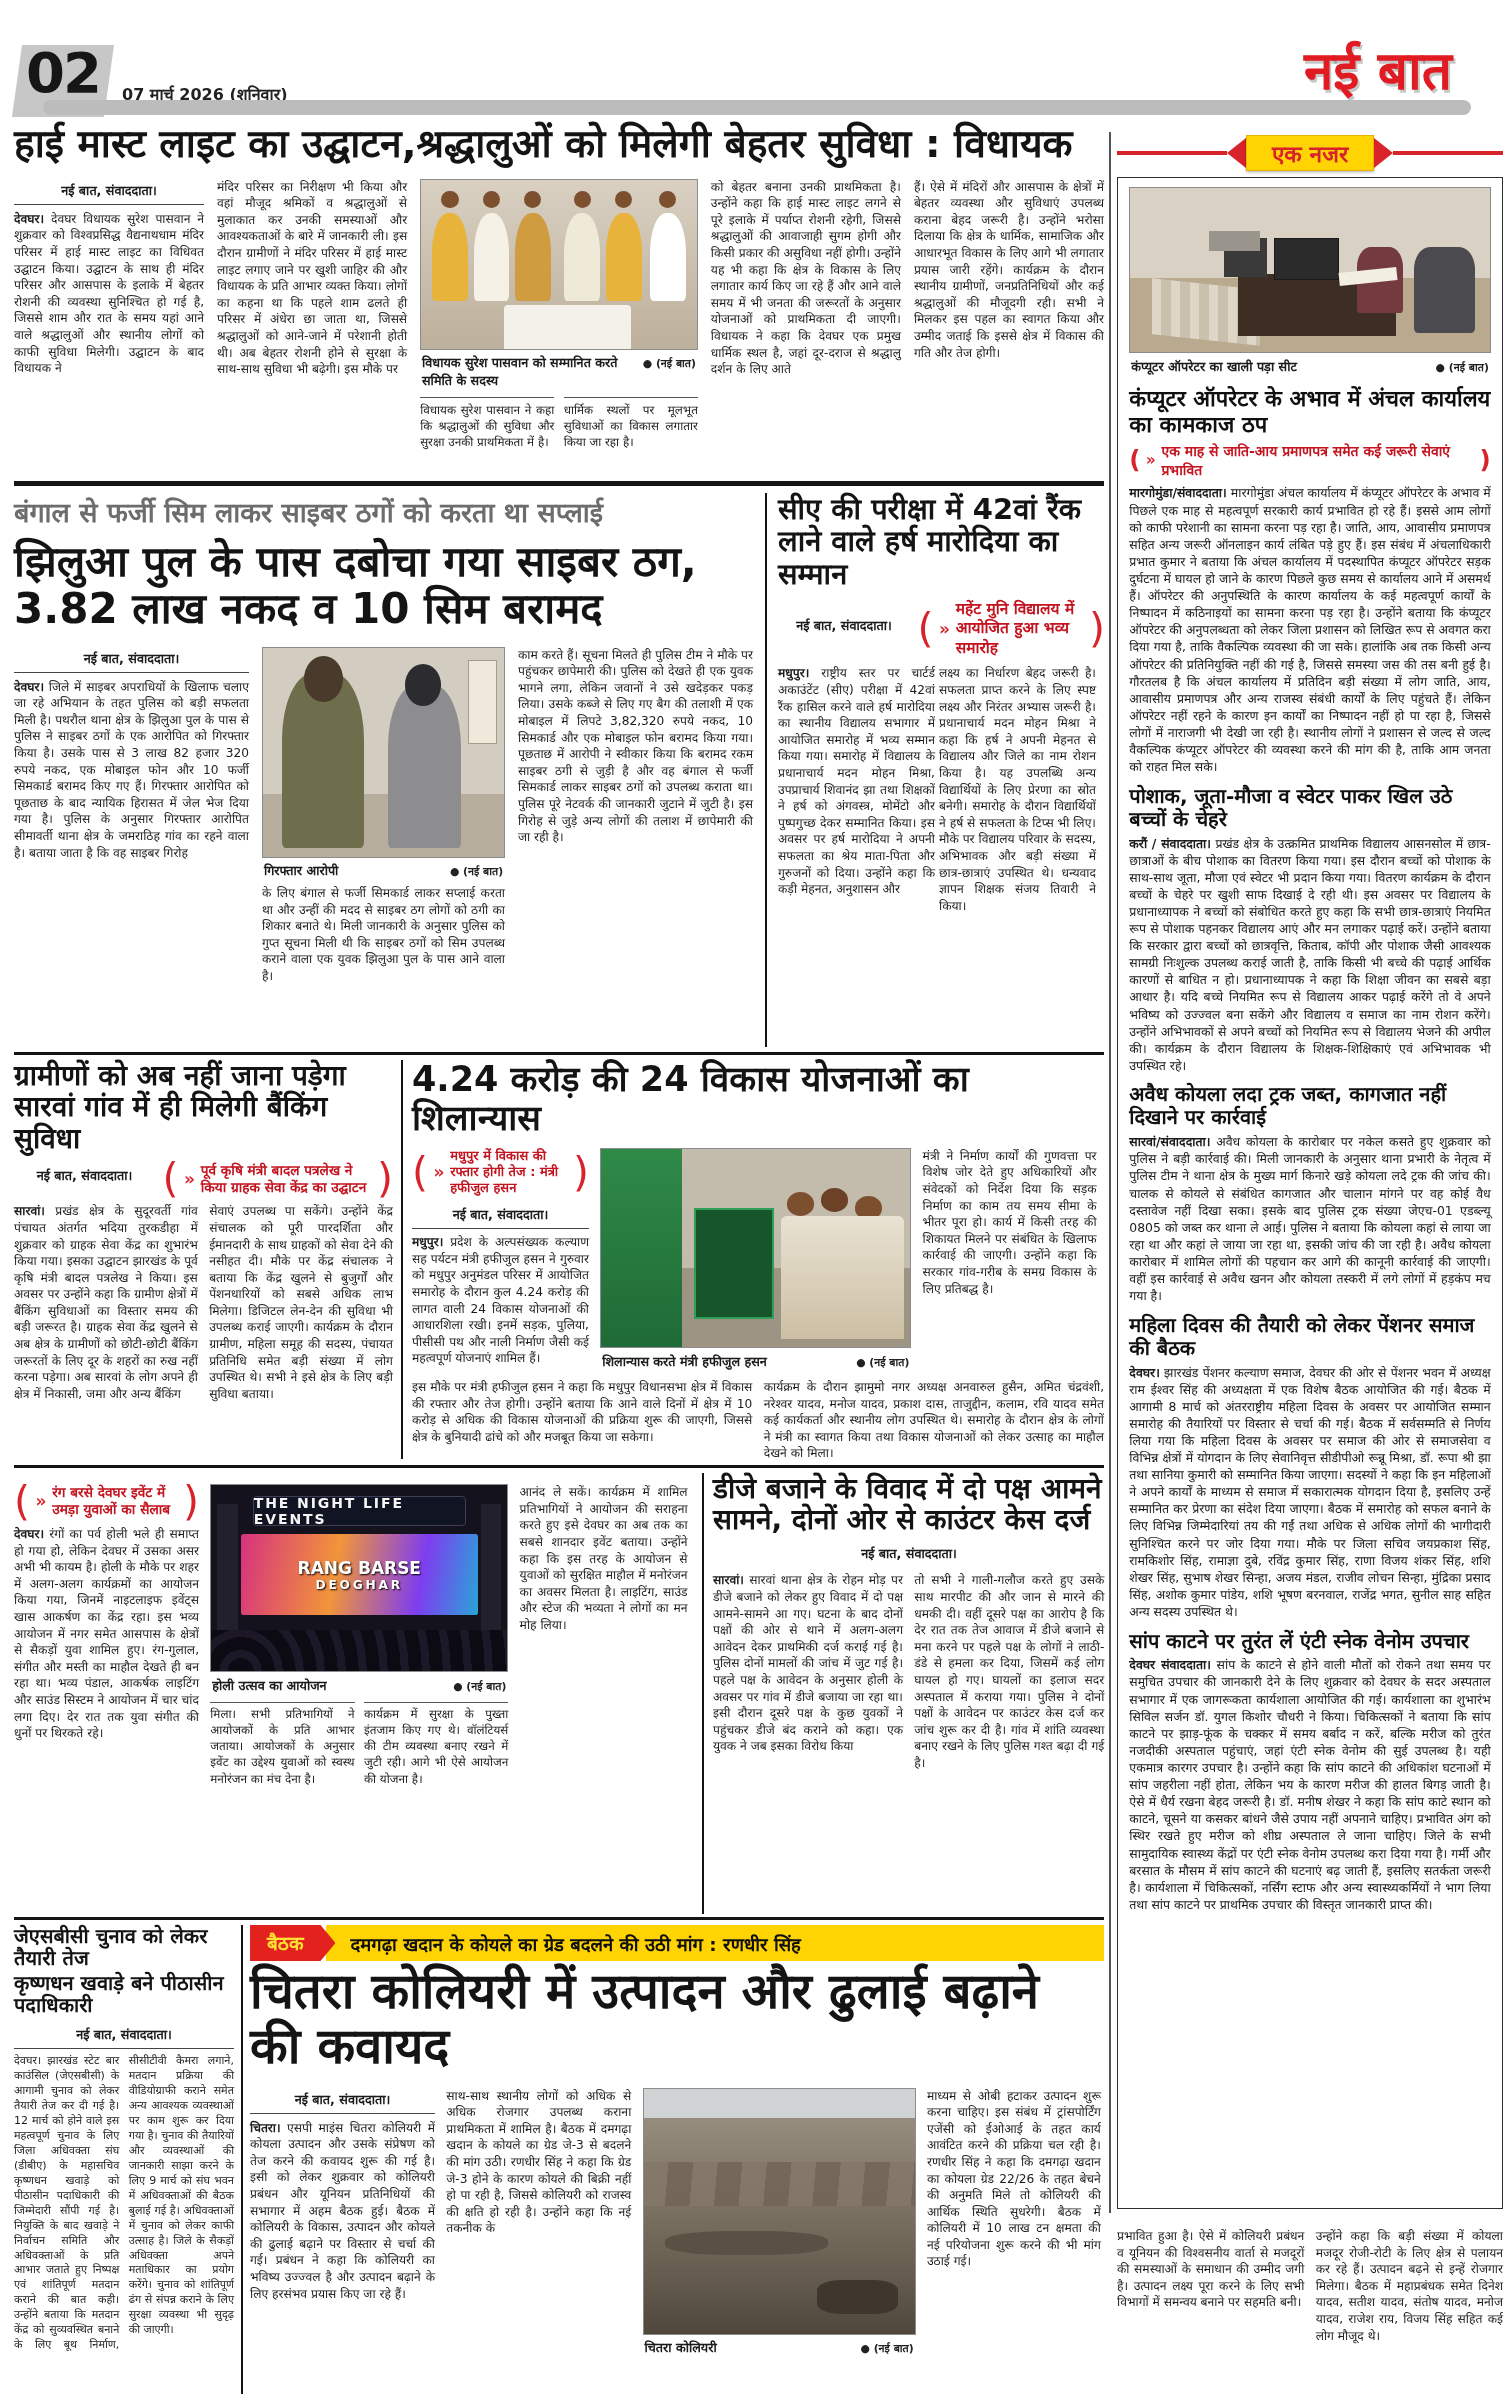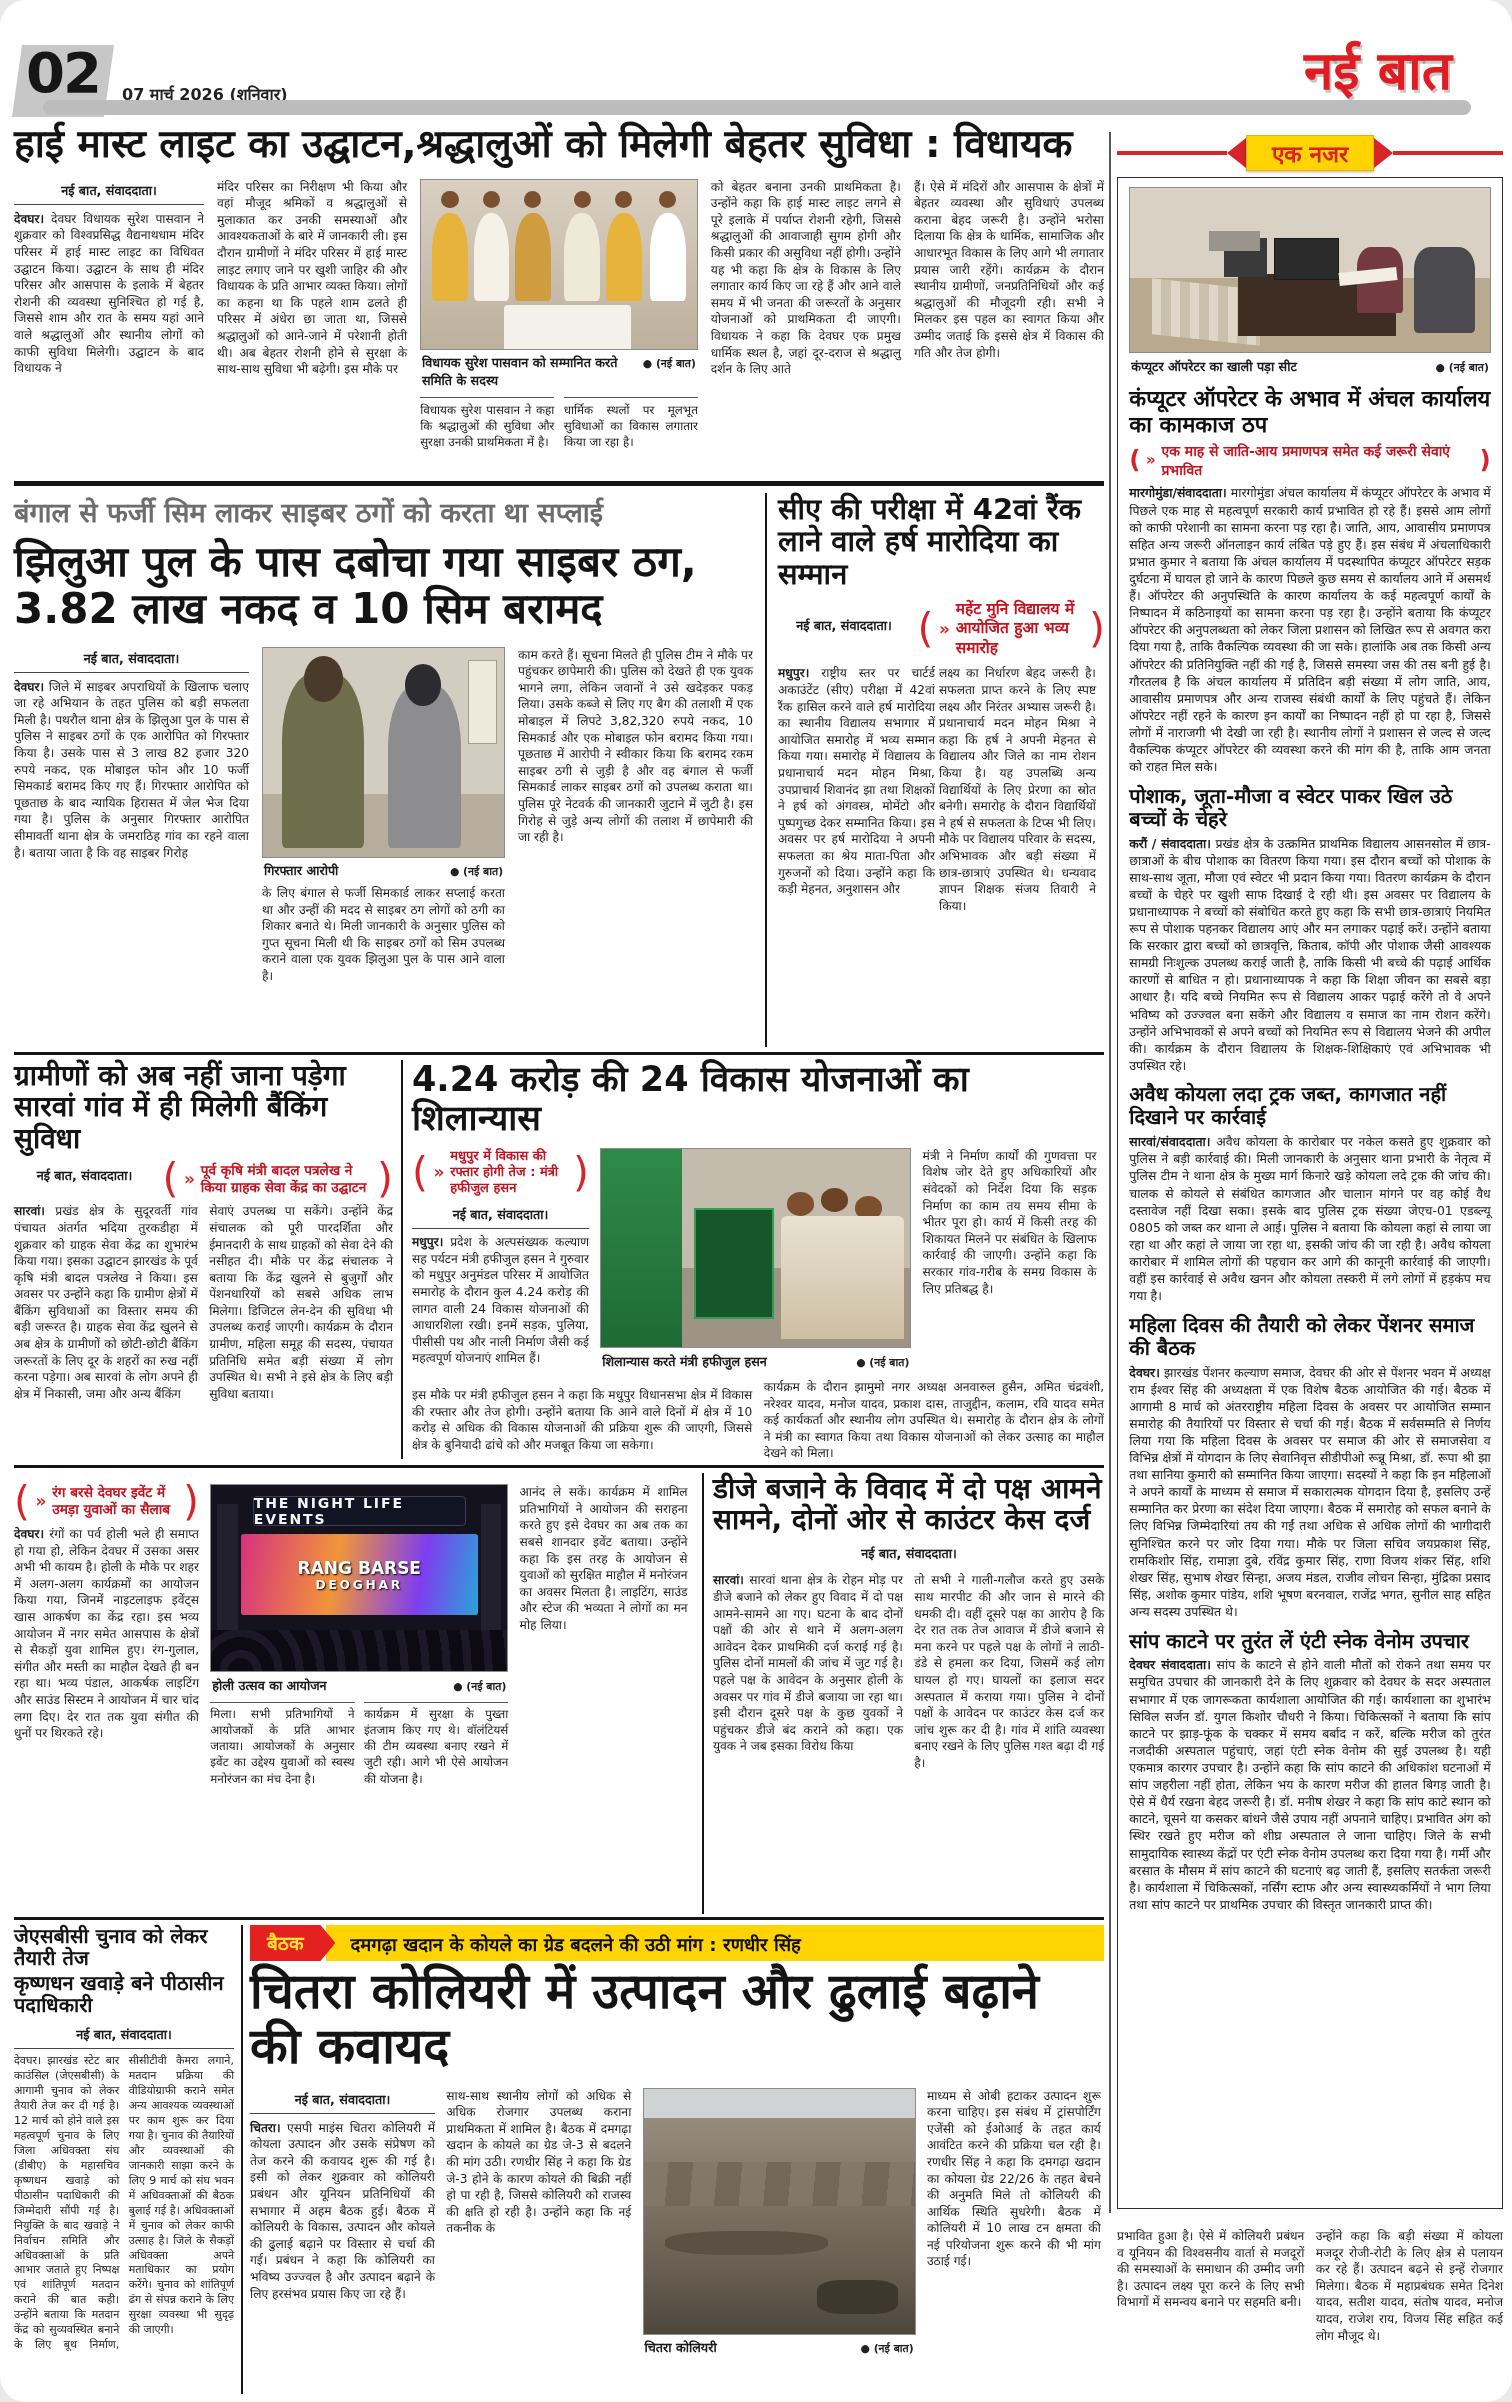--- a/index.html
+++ b/index.html
@@ -1,17 +1,17 @@
 <!DOCTYPE html>
 <html style="font-size:15px"><head>
 <meta charset="utf-8">
 <style>
   * { margin:0; padding:0; box-sizing:border-box; }
   html,body { background:#e9e9e9; font-family:"DejaVu Sans","Liberation Sans",sans-serif; }
-  #paper { position:relative; width:1512px; height:2402px; background:#ffffff; margin:0 auto; overflow:hidden; color:#1b1b1b;border-radius:26px; }
+  #paper { position:relative; width:1512px; height:2402px; background:#ffffff; margin:0 auto; overflow:hidden; color:#1b1b1b; }
 
   
   .pgnum-bg { position:absolute; left:17px; top:45px; width:92px; height:72px; background:#c7c7c7; transform:skewX(-8deg); }
   .pgnum { position:absolute; left:26px; top:40px; font-size:56px; font-weight:800; color:#161616; letter-spacing:-1.9px; }
   .hdr-date { position:absolute; left:122px; top:83px; font-size:16px; font-weight:700; color:#222; }
   .hdr-section { position:absolute; left:0; right:0; top:38px; text-align:center; font-size:43px; font-weight:800; color:#e01b22; text-shadow:1.9px 1.9px 0 rgba(0,0,0,.18); }
   .hdr-brand { position:absolute; right:60px; top:32px; font-size:53px; font-weight:800; color:#e01b22; text-shadow:1.9px 2.8px 0 rgba(0,0,0,.22); }
   .hdr-bar { position:absolute; left:43px; top:100px; width:1428px; height:15px; background:#bcbcbc; border-radius:8.5px; }
 
   
@@ -238,21 +238,21 @@
         </div>
         <div class="caption-row">
           <span class="caption">शिलान्यास करते मंत्री हफीजुल हसन</span>
           <span class="credit">● (नई बात)</span>
         </div>
       </div>
       <div style="width:174px;">
         <div class="bodytxt">मंत्री ने निर्माण कार्यों की गुणवत्ता पर विशेष जोर देते हुए अधिकारियों और संवेदकों को निर्देश दिया कि सड़क निर्माण का काम तय समय सीमा के भीतर पूरा हो। कार्य में किसी तरह की शिकायत मिलने पर संबंधित के खिलाफ कार्रवाई की जाएगी। उन्होंने कहा कि सरकार गांव-गरीब के समग्र विकास के लिए प्रतिबद्ध है।</div>
       </div>
     </div>
-    <div class="cols" style="gap:11.3px; margin-top:7.5px;align-items:center;">
+    <div class="cols" style="gap:11.3px; margin-top:7.5px;">
       <div style="flex:1;">
         <div class="bodytxt">इस मौके पर मंत्री हफीजुल हसन ने कहा कि मधुपुर विधानसभा क्षेत्र में विकास की रफ्तार और तेज होगी। उन्होंने बताया कि आने वाले दिनों में क्षेत्र में 10 करोड़ से अधिक की विकास योजनाओं की प्रक्रिया शुरू की जाएगी, जिससे क्षेत्र के बुनियादी ढांचे को और मजबूत किया जा सकेगा।</div>
       </div>
       <div style="flex:1;">
         <div class="bodytxt">कार्यक्रम के दौरान झामुमो नगर अध्यक्ष अनवारुल हुसैन, अमित चंद्रवंशी, नरेश्वर यादव, मनोज यादव, प्रकाश दास, ताजुद्दीन, कलाम, रवि यादव समेत कई कार्यकर्ता और स्थानीय लोग उपस्थित थे। समारोह के दौरान क्षेत्र के लोगों ने मंत्री का स्वागत किया तथा विकास योजनाओं को लेकर उत्साह का माहौल देखने को मिला।</div>
       </div>
     </div>
   </div>
 
   <div class="hrule" style="left:14px; top:1465px; width:1090px; height:2.8px;"></div>

